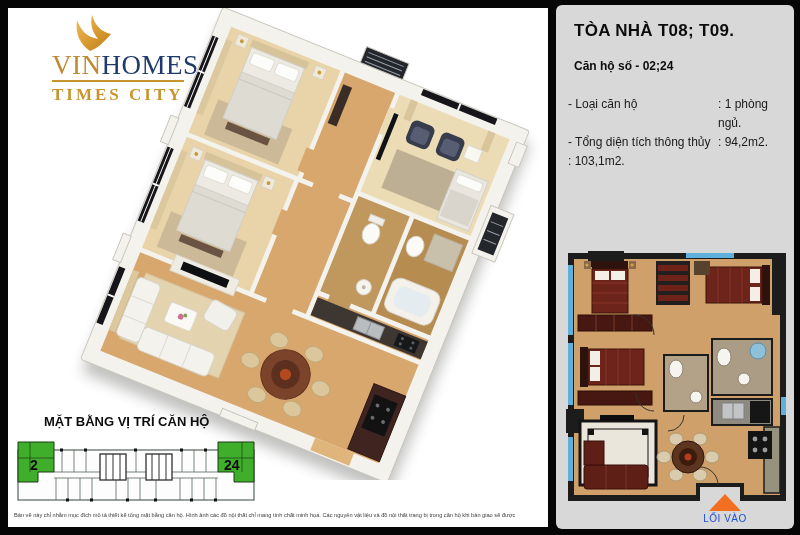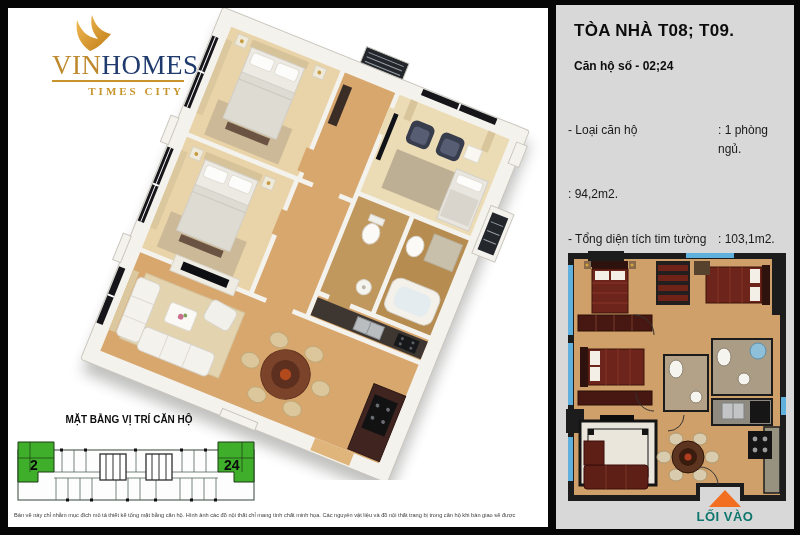--- a/index.html
+++ b/index.html
@@ -1,52 +1,52 @@
 <!DOCTYPE html>
 <html><head>
 <meta charset="utf-8">
 <style>
   html,body{margin:0;padding:0;}
   body{
     width:800px;height:535px;position:relative;background:#060606;overflow:hidden;
     font-family:"Liberation Sans","DejaVu Sans",sans-serif;
   }
   .main-panel{position:absolute;left:8px;top:8px;width:540px;height:519px;background:#ffffff;}
-  .side-panel{position:absolute;left:556px;top:5px;width:238px;height:524px;background:#d8d8d8;}
+  .side-panel{position:absolute;left:556px;top:5px;width:238px;height:524px;background:#d8d8d8;border-radius:6px;}
 
   
   .logo{position:absolute;left:8px;top:4px;width:170px;}
   .logo .bird{display:block;margin:0 0 0 52px;}
   .wordmark{font-family:"Liberation Serif","DejaVu Serif",serif;font-size:27px;letter-spacing:.5px;
     line-height:26px;margin-left:36px;white-space:nowrap;}
   .wordmark .vin{color:#bf8a2e;}
   .wordmark .homes{color:#1f3a6c;}
   .logo-rule{height:2px;background:#c8952d;width:132px;margin:2px 0 3px 36px;}
-  .logo-sub{width:132px;margin-left:36px;text-align:right;font-family:"Liberation Serif","DejaVu Serif",serif;
-    font-weight:bold;font-size:11px;letter-spacing:3px;color:#c8952d;}
+  .logo-sub{width:132px;margin-left:36px;text-align:left;font-family:"Liberation Serif","DejaVu Serif",serif;
+    font-weight:bold;font-size:17px;letter-spacing:3px;color:#c8952d;}
 
   .plan3d{position:absolute;left:50px;top:0px;}
 
-  .loc-title{position:absolute;left:36px;top:406px;width:170px;text-align:center;
-    font-weight:bold;font-size:10px;color:#0d0d0d;}
+  .loc-title{position:absolute;left:36px;top:406px;width:170px;text-align:left;
+    font-weight:bold;font-size:13px;color:#0d0d0d;}
   .loc-map{position:absolute;left:8px;top:430px;}
 
   .disclaimer{position:absolute;left:6px;top:504px;width:534px;font-size:6px;color:#3b3b3b;
     white-space:nowrap;overflow:hidden;transform:scaleX(.94);transform-origin:left center;}
 
   
   .info-title{position:absolute;left:18px;top:16px;font-size:17px;font-weight:bold;color:#0c0c0c;letter-spacing:.3px;}
   .info-unit{position:absolute;left:18px;top:54px;font-size:12px;font-weight:bold;color:#0c0c0c;}
   .detail-list{position:absolute;left:12px;top:90px;right:4px;font-size:12px;color:#1a1a1a;}
-  .detail-row{display:grid;grid-template-columns:150px 1fr;line-height:19px;margin-top:26px;}
+  .detail-row{display:grid;grid-template-columns:150px 1fr;line-height:19px;}
   .plan2d{position:absolute;left:10px;top:246px;}
   .entrance{position:absolute;right:14px;bottom:5px;width:110px;text-align:center;}
   .entrance .tri{width:0;height:0;border-left:16px solid transparent;border-right:16px solid transparent;
     border-bottom:17px solid #f26f21;margin:0 auto 2px auto;}
-  .entrance .lbl{font-size:13px;font-weight:bold;color:#0f766e;letter-spacing:.5px;}
+  .entrance .lbl{font-size:10px;font-weight:normal;color:#1d4ed8;letter-spacing:.5px;}
 
   svg text{font-family:"Liberation Sans","DejaVu Sans",sans-serif;}
 </style>
 </head>
 <body>
 
 <div class="main-panel">
 
   <div class="logo">
     <svg class="bird" width="46" height="40" viewBox="0 0 46 40">
@@ -317,24 +317,24 @@
 <div class="side-panel">
   <div class="info-title">TÒA NHÀ T08; T09.</div>
   <div class="info-unit">Căn hộ số - 02;24</div>
 
   <div class="detail-list">
     <div class="detail-row">
       <span>- Loại căn hộ</span>
       <span>: 1 phòng ngủ.</span>
     </div>
     <div class="detail-row">
+      <span>- Tổng diện tích thông thủy</span>
       <span>: 94,2m2.</span>
     </div>
     <div class="detail-row">
-      <span>- Tổng diện tích tim tường</span>
       <span>: 103,1m2.</span>
     </div>
   </div>
 
   <svg class="plan2d" width="222" height="252" viewBox="0 0 222 252">
 
     <rect x="8" y="8" width="206" height="236" fill="#cfa069"></rect>
 
     <rect x="5" y="5" width="212" height="242" fill="none" stroke="#1c1c1c" stroke-width="6"></rect>
     <rect x="22" y="0" width="36" height="16" fill="#1c1c1c"></rect>

